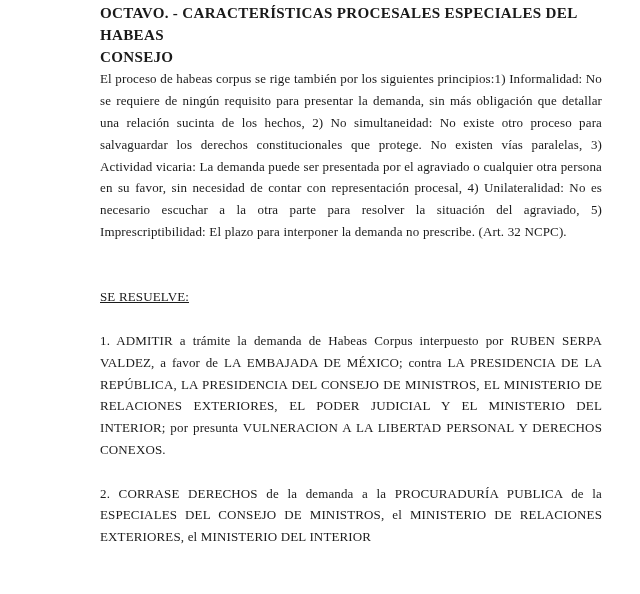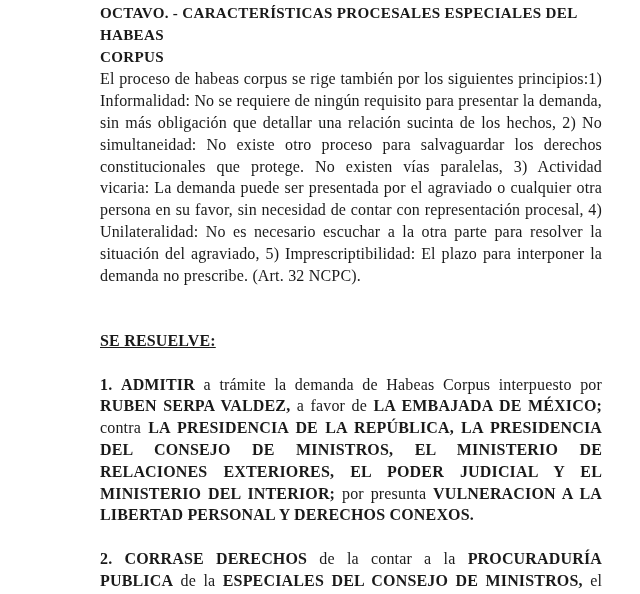--- a/index.html
+++ b/index.html
@@ -22,62 +22,62 @@
     background: #ffffff;
     margin-left: 48px;
   }
   .doc-body {
     width: 502px;
   }
   p.para {
     margin: 0;
     text-align: justify;
     text-justify: inter-word;
-    font-size: 16px;
+    font-size: 13px;
     line-height: 21.8px;
     letter-spacing: 0.01em;
     word-spacing: 0.01em;
     -webkit-hyphens: none;
     hyphens: none;
   }
   p.heading {
     margin: 0;
     text-align: left;
     font-size: 15.1px;
     line-height: 21.8px;
     font-weight: bold;
     letter-spacing: 0.02em;
   }
   .spacer {
     height: 21.8px;
   }
   b, strong, .b {
-    font-weight: bold;
+    font-weight: normal;
   }
   .u {
     text-decoration: underline;
     text-underline-offset: 1px;
   }
 </style>
 </head>
 <body>
 
 <div class="page">
   <div class="doc-body">
 
-    <p class="heading"><span>OCTAVO. - CARACTERÍSTICAS PROCESALES ESPECIALES DEL HABEAS</span><br><span>CORPUS</span></p>
+    <p class="heading"><span>OCTAVO. - CARACTERÍSTICAS PROCESALES ESPECIALES DEL HABEAS</span><br><span>CONSEJO</span></p>
 
     <p class="para"><span>El proceso de habeas corpus se rige también por los siguientes principios:1) Informalidad: No se requiere de ningún requisito para presentar la demanda, sin más obligación que detallar una relación sucinta de los hechos, 2) No simultaneidad: No existe otro proceso para salvaguardar los derechos constitucionales que protege. No existen vías paralelas, 3) Actividad vicaria: La demanda puede ser presentada por el agraviado o cualquier otra persona en su favor, sin necesidad de contar con representación procesal, 4) Unilateralidad: No es necesario escuchar a la otra parte para resolver la situación del agraviado, 5) Imprescriptibilidad: El plazo para interponer la demanda no prescribe. (Art. 32 NCPC).</span></p>
 
     <div class="spacer"></div>
 
     <p class="para"><br><span class="b u">SE RESUELVE:</span></p>
 
     <div class="spacer"></div>
 
     <p class="para"><span class="b">1.</span> <span class="b">ADMITIR</span><span> a trámite la demanda de Habeas Corpus interpuesto por </span><span class="b">RUBEN SERPA VALDEZ,</span><span> a favor de </span><span class="b">LA EMBAJADA DE MÉXICO;</span><span> contra </span><span class="b">LA PRESIDENCIA DE LA REPÚBLICA, LA PRESIDENCIA DEL CONSEJO DE MINISTROS, EL MINISTERIO DE RELACIONES EXTERIORES, EL PODER JUDICIAL Y EL MINISTERIO DEL INTERIOR;</span><span> por presunta </span><span class="b">VULNERACION A LA LIBERTAD PERSONAL Y DERECHOS CONEXOS.</span></p>
 
     <div class="spacer"></div>
 
-    <p class="para"><span class="b">2.</span> <span class="b">CORRASE DERECHOS</span><span> de la contar a la </span><span class="b">PROCURADURÍA PUBLICA</span><span> de la </span><span class="b">ESPECIALES DEL CONSEJO DE MINISTROS,</span><span> el </span><span class="b">MINISTERIO DE RELACIONES EXTERIORES,</span><span> el </span><span class="b">MINISTERIO DEL INTERIOR</span></p>
+    <p class="para"><span class="b">2.</span> <span class="b">CORRASE DERECHOS</span><span> de la demanda a la </span><span class="b">PROCURADURÍA PUBLICA</span><span> de la </span><span class="b">ESPECIALES DEL CONSEJO DE MINISTROS,</span><span> el </span><span class="b">MINISTERIO DE RELACIONES EXTERIORES,</span><span> el </span><span class="b">MINISTERIO DEL INTERIOR</span></p>
 
   </div>
 </div>
 
 </body></html>

